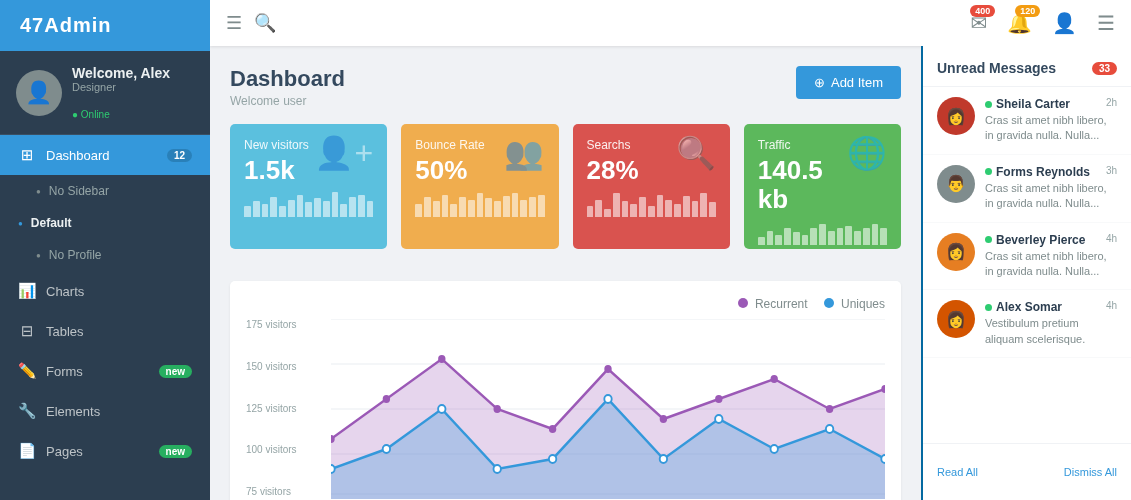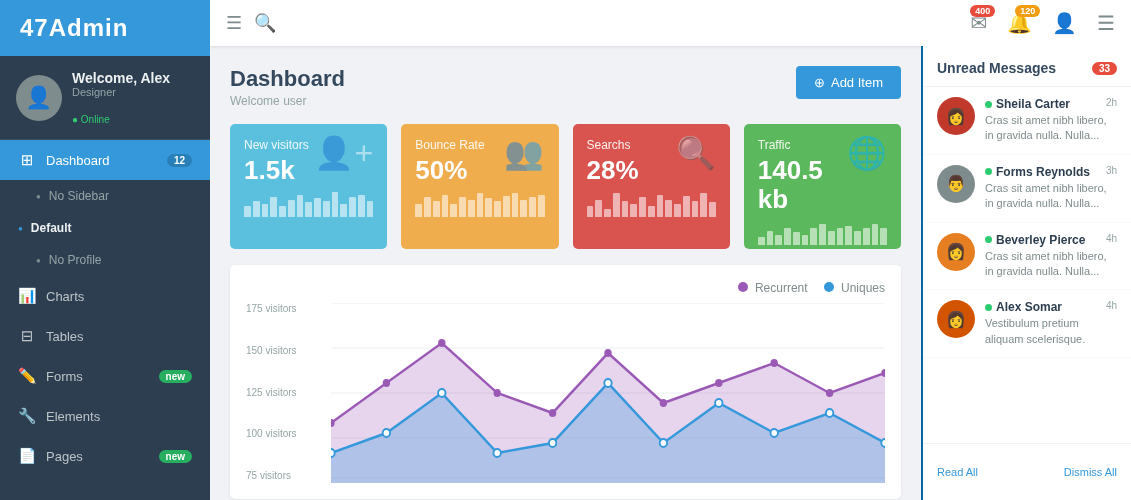--- a/index.html
+++ b/index.html
@@ -11,21 +11,21 @@
       min-width: 210px;
       background: #2c3e50;
       display: flex;
       flex-direction: column;
       height: 100%;
       overflow-y: auto;
     }
     .sidebar-brand {
       background: #3498db;
       color: #fff;
-      font-size: 24px;
+      font-size: 20px;
       font-weight: bold;
       padding: 14px 20px;
       letter-spacing: 1px;
     }
     .sidebar-profile {
       display: flex;
       align-items: center;
       padding: 14px 16px;
       border-bottom: 1px solid #3a4f63;
     }
@@ -152,21 +152,21 @@
       align-items: center;
       gap: 6px;
       font-weight: 500;
     }
 
     
     .stat-cards {
       display: grid;
       grid-template-columns: repeat(4, 1fr);
       gap: 14px;
-      margin-bottom: 16px;
+      margin-bottom: 32px;
     }
     .stat-card {
       border-radius: 5px;
       padding: 14px 14px 0 14px;
       color: #fff;
       position: relative;
       overflow: hidden;
       min-height: 100px;
     }
     .stat-card.blue { background: #5bc0de; }

